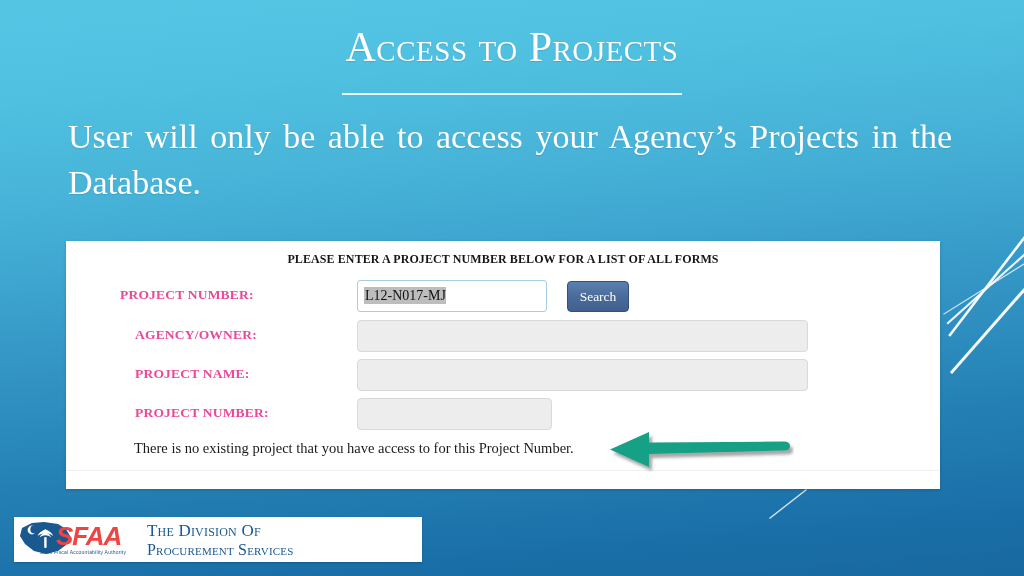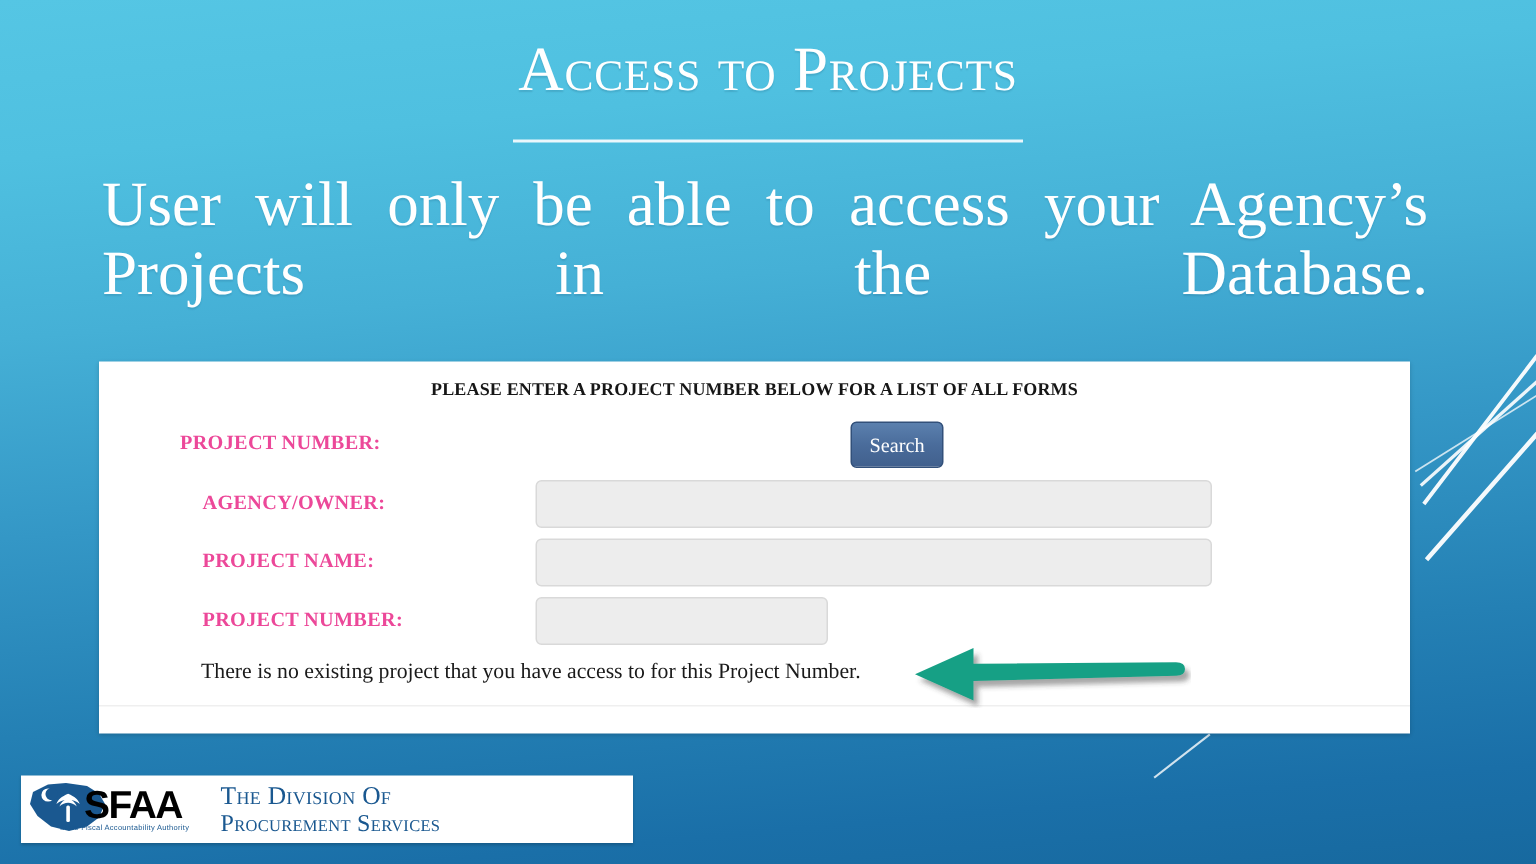--- a/index.html
+++ b/index.html
@@ -57,21 +57,21 @@
     text-shadow: 0 1px 1px rgba(20,70,100,0.18);
   }
 
   
   .body-text {
     position: absolute;
     left: 68px;
     top: 114px;
     width: 884px;
     font-family: "Liberation Serif", serif;
-    font-size: 42px;
+    font-size: 34px;
     line-height: 46px;
     color: #ffffff;
     text-align: justify;
     text-shadow: 0 1px 1px rgba(20,70,100,0.15);
   }
   .body-text::after {
     content: "";
     display: inline-block;
     width: 100%;
   }
@@ -224,23 +224,24 @@
     width: 125px;
     height: 45px;
     flex: 0 0 125px;
   }
   .logo-sfaa {
     position: absolute;
     left: 42px;
     top: 4px;
     font-family: "Liberation Sans", sans-serif;
     font-weight: bold;
+    font-style: italic;
     font-size: 26px;
     letter-spacing: -1px;
-    color: #000000;
+    color: #ef4444;
   }
   .logo-tagline {
     position: absolute;
     left: 15px;
     top: 32px;
     width: 108px;
     text-align: center;
     font-family: "Liberation Sans", sans-serif;
     font-size: 5px;
     letter-spacing: 0.2px;
@@ -285,20 +286,21 @@
   </div>
 
   <div class="body-text">User will only be able to access your Agency’s Projects in the Database.</div>
 
   <div class="panel">
 
     <div class="panel-heading">PLEASE ENTER A PROJECT NUMBER BELOW FOR A LIST OF ALL FORMS</div>
 
     <div class="form-row r1">
       <div class="flabel l1">PROJECT NUMBER:</div>
+      <div class="txtbox"><span class="sel">L12-N017-MJ</span></div>
       <div class="btn-search">Search</div>
     </div>
 
     <div class="form-row r3">
       <div class="flabel l3">PROJECT NAME:</div>
       <div class="disabledbox wide"></div>
     </div>
 
     <div class="form-row r2">
       <div class="flabel l2">AGENCY/OWNER:</div>

